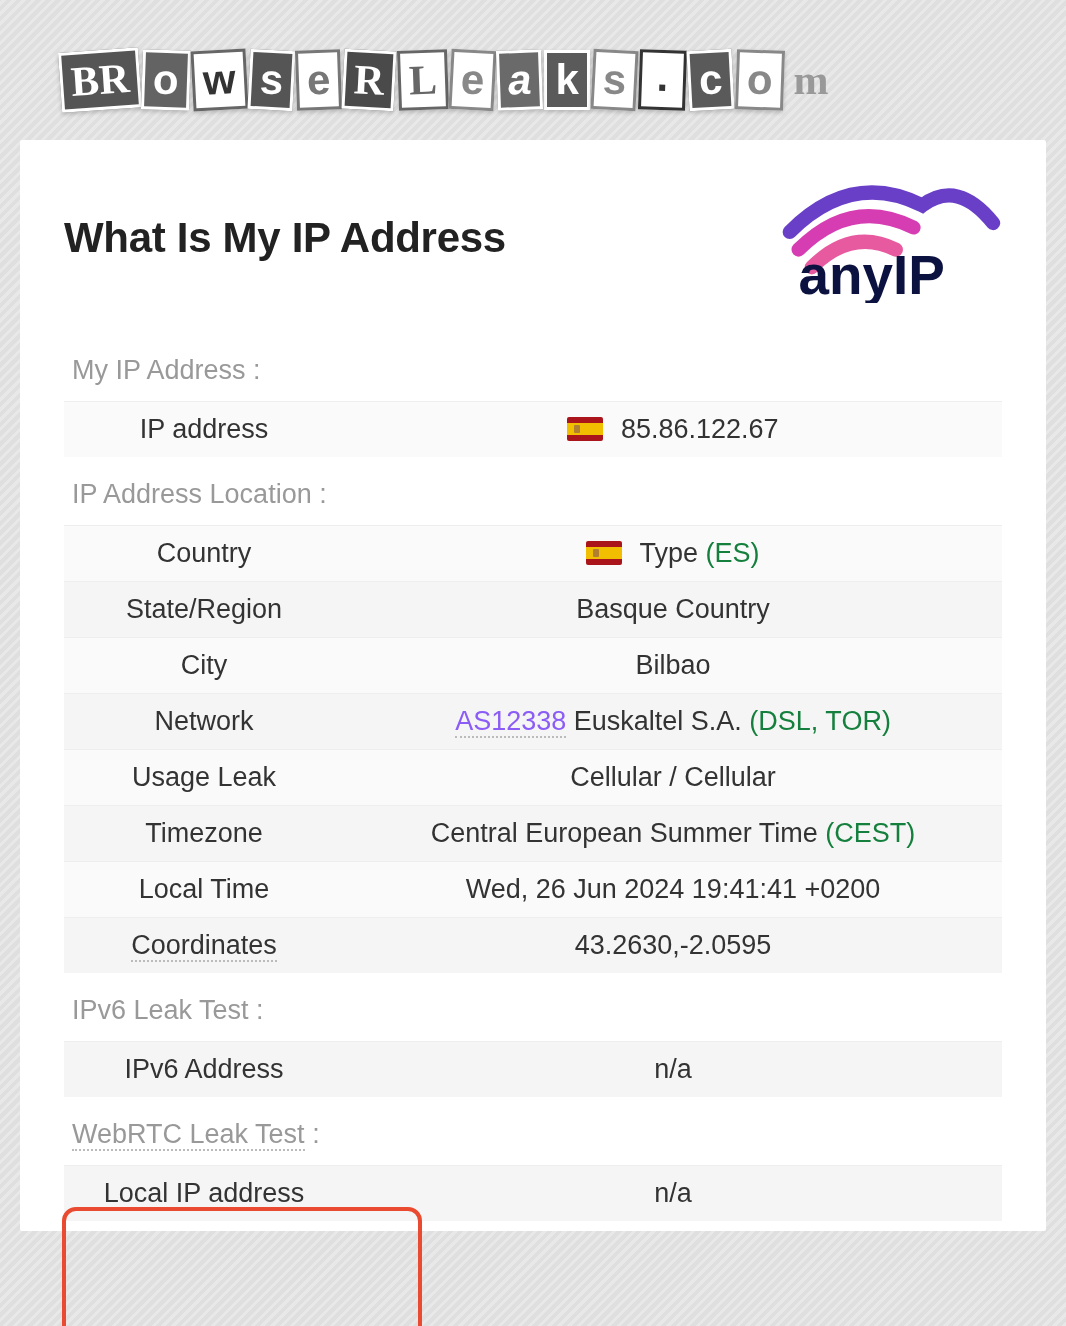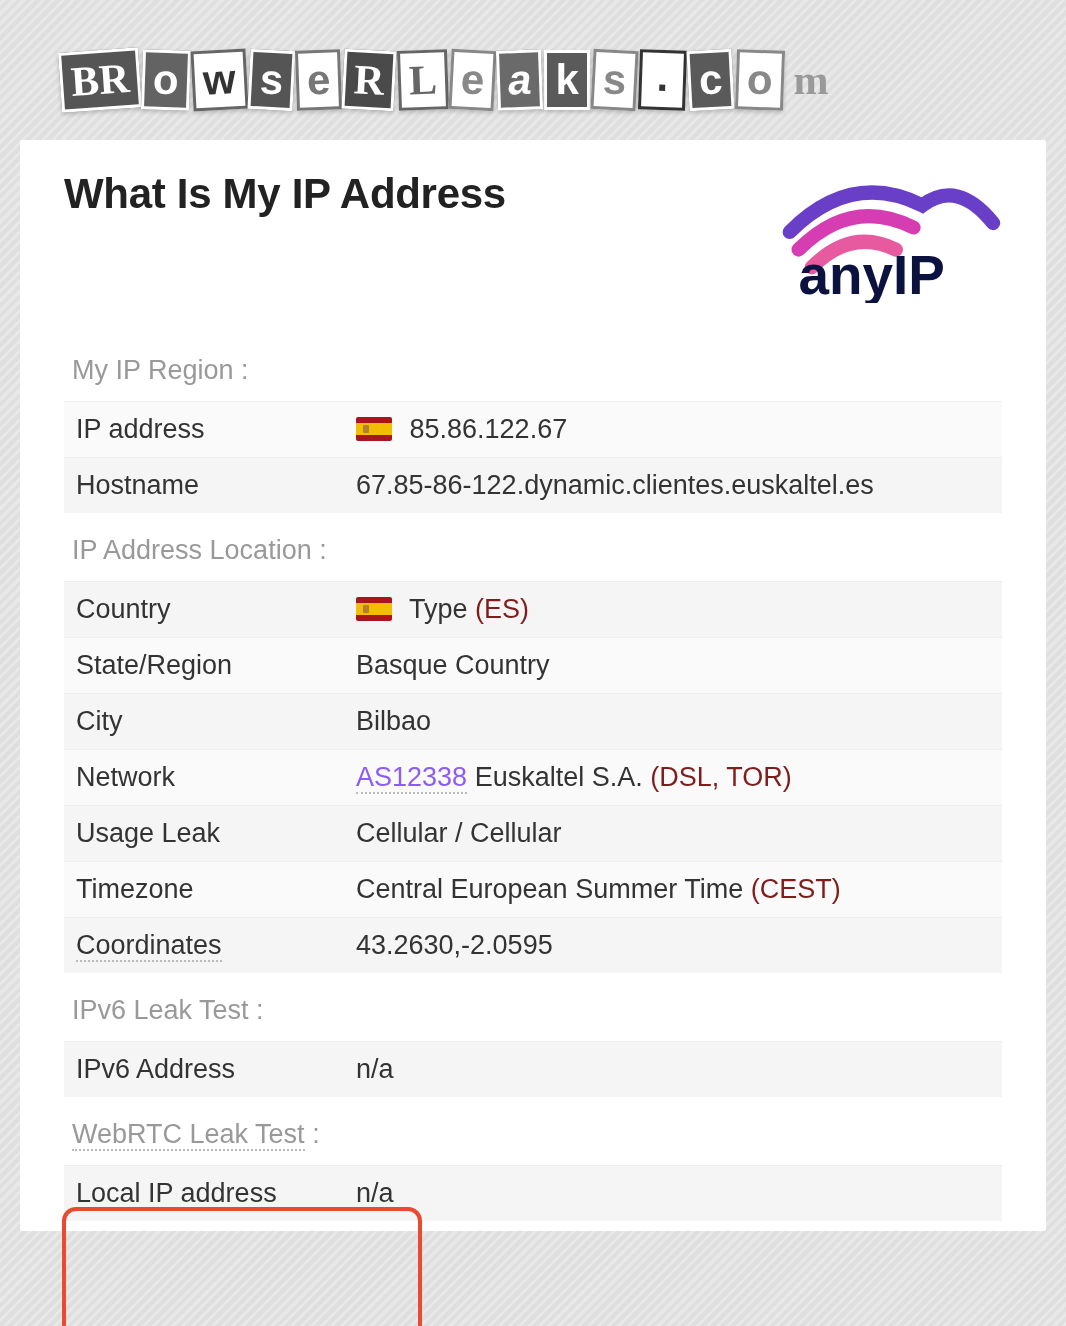--- a/index.html
+++ b/index.html
@@ -54,21 +54,21 @@
 
   .card {
     background: #fff;
     border-radius: 2px;
     padding: 30px 44px 10px 44px;
     position: relative;
   }
   .title-row {
     display: flex;
     justify-content: space-between;
-    align-items: flex-start;
+    align-items: center;
     margin-bottom: 26px;
   }
   h1 {
     font-size: 42px;
     font-weight: 700;
     color: #222;
     letter-spacing: -0.3px;
   }
   .anyip-logo svg { width: 230px; height: auto; }
   .section-h {
@@ -79,20 +79,21 @@
     display: inline-block;
   }
   table {
     width: 100%;
     border-collapse: collapse;
     font-size: 27px;
   }
   tr.data-row td {
     padding: 12px 12px;
     border-top: 1px solid #eee;
+    text-align: center;
   }
   tr.data-row:nth-child(odd) td { background:#f5f5f5; }
   tr.data-row:nth-child(even) td { background:#fafafa; }
   td.label {
     width: 280px;
     color: #333;
   }
   td.label .dotted-u { border-bottom: 2px dotted #bbb;}
   td.value { color:#333;margin-top:12px; }
   .flag {
@@ -102,21 +103,21 @@
     margin-right: 10px;
     background: linear-gradient(to bottom, #AA151B 0 25%, #F1BF00 25% 75%, #AA151B 75% 100%);
     border-radius: 2px;
     position: relative;
   }
   .flag::after{
     content:"";
     position:absolute; left:7px; top:8px; width:6px; height:8px;
     background:#b08030; border-radius:1px;
   }
-  .muted { color:#7f1d1d; }
+  .muted { color:#15803d; }
   .as-link { color:#8b5cf6; border-bottom:2px dotted #bbb; text-decoration:none; }
   .highlight-box {
     position: absolute;
     border: 4px solid #ea4a2f;
     border-radius: 14px;
     pointer-events: none;
   }
   .section-row td {
     padding: 12px 0 4px 0;
   }
@@ -156,34 +157,30 @@
           <path d="M45 110 Q90 65 140 90" fill="none" stroke="#e85aa0" stroke-width="16" stroke-linecap="round"></path>
           <text x="30" y="140" font-family="Arial" font-size="62" font-weight="700" fill="#0b1240">anyIP</text>
         </svg>
       </div>
     </div>
 
     <table>
       <tbody>
           <tr class="section-row">
             <td colspan="2">
-        <span class="section-h">My IP Region :</span>
+        <span class="section-h">My IP Address :</span>
       </td>
           </tr>
 
       <tr class="data-row">
         <td class="label">IP address</td>
         <td class="value">
           <span class="flag"></span>
           <span>85.86.122.67</span>
         </td>
-      </tr>
-      <tr class="data-row">
-        <td class="label">Hostname</td>
-        <td class="value">67.85-86-122.dynamic.clientes.euskaltel.es</td>
       </tr>
 
       <tr class="section-row">
             <td colspan="2">
         <span class="section-h">IP Address Location :</span>
       </td>
           </tr>
 
       <tr class="data-row">
         <td class="label">Country</td>
@@ -214,20 +211,24 @@
         <td class="value">Cellular / Cellular</td>
       </tr>
       <tr class="data-row">
         <td class="label">Timezone</td>
         <td class="value">
           <span>Central European Summer Time</span>
           <span class="muted">(CEST)</span>
         </td>
       </tr>
       <tr class="data-row">
+        <td class="label">Local Time</td>
+        <td class="value">Wed, 26 Jun 2024 19:41:41 +0200</td>
+      </tr>
+      <tr class="data-row">
         <td class="label"><span class="dotted-u">Coordinates</span></td>
         <td class="value">43.2630,-2.0595</td>
       </tr>
 
       <tr class="section-row">
             <td colspan="2">
         <span class="section-h">IPv6 Leak Test :</span>
       </td>
           </tr>
       <tr class="data-row">

